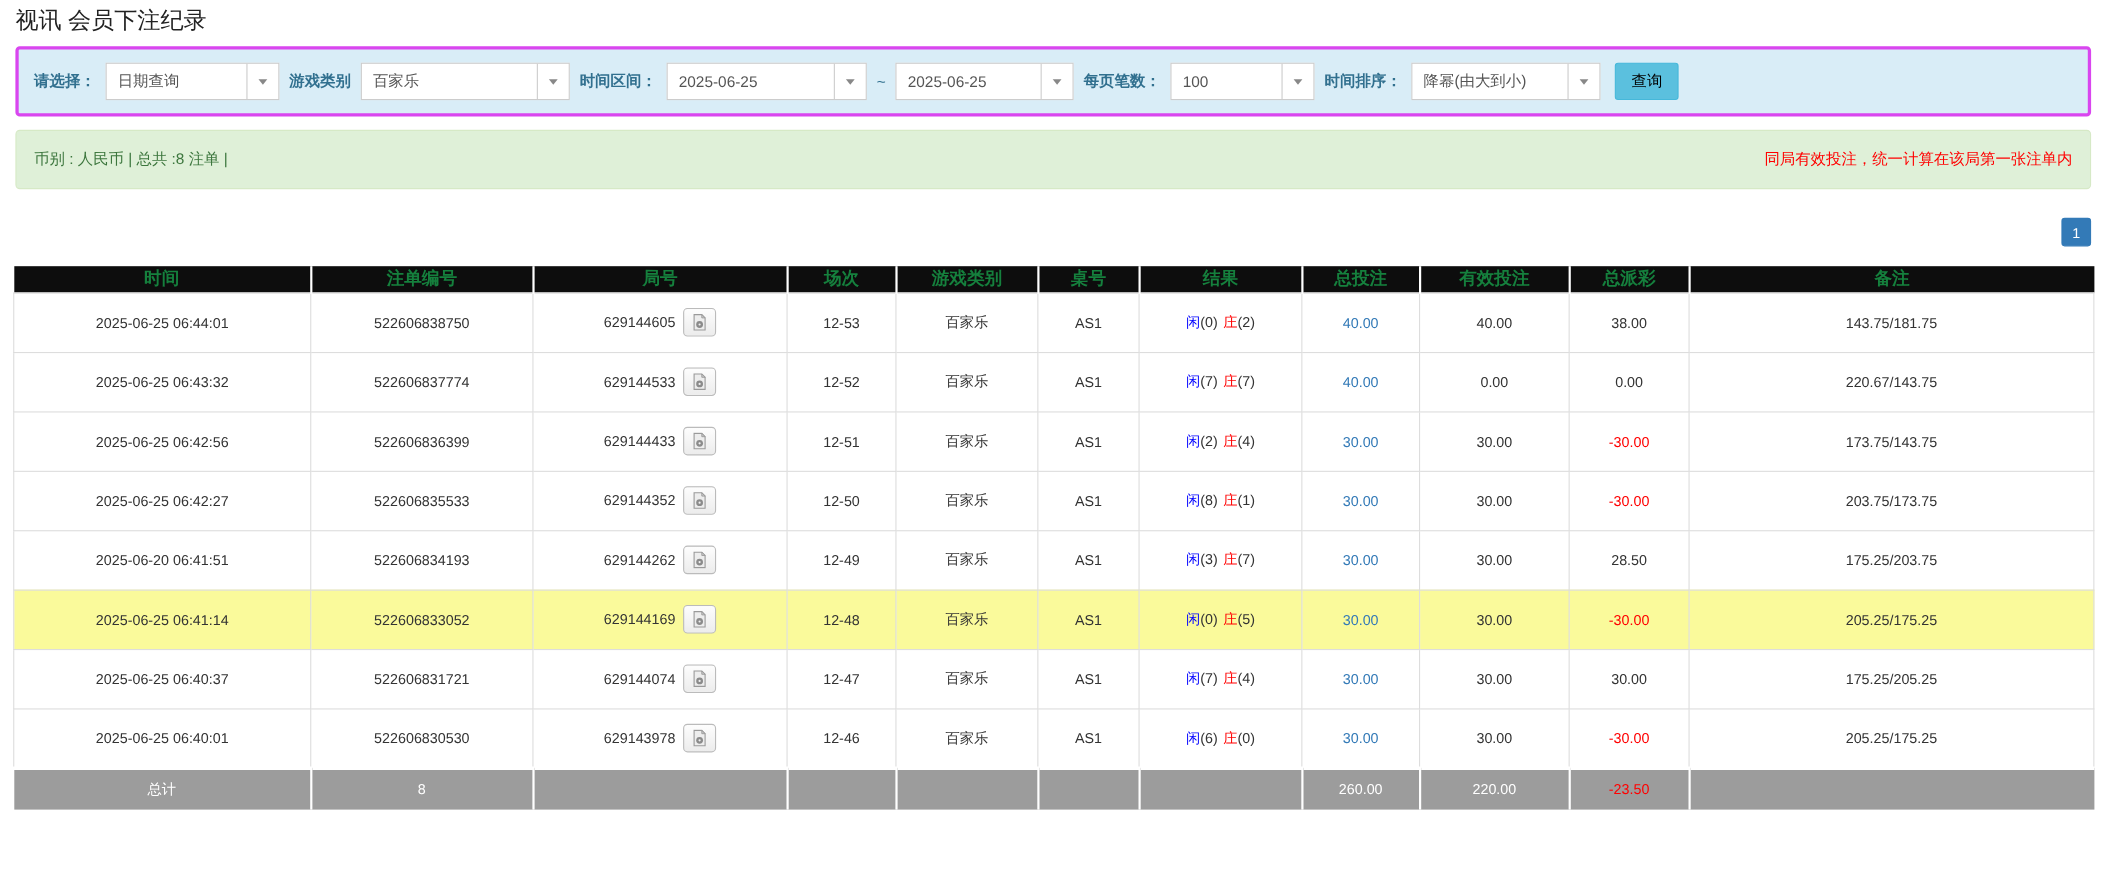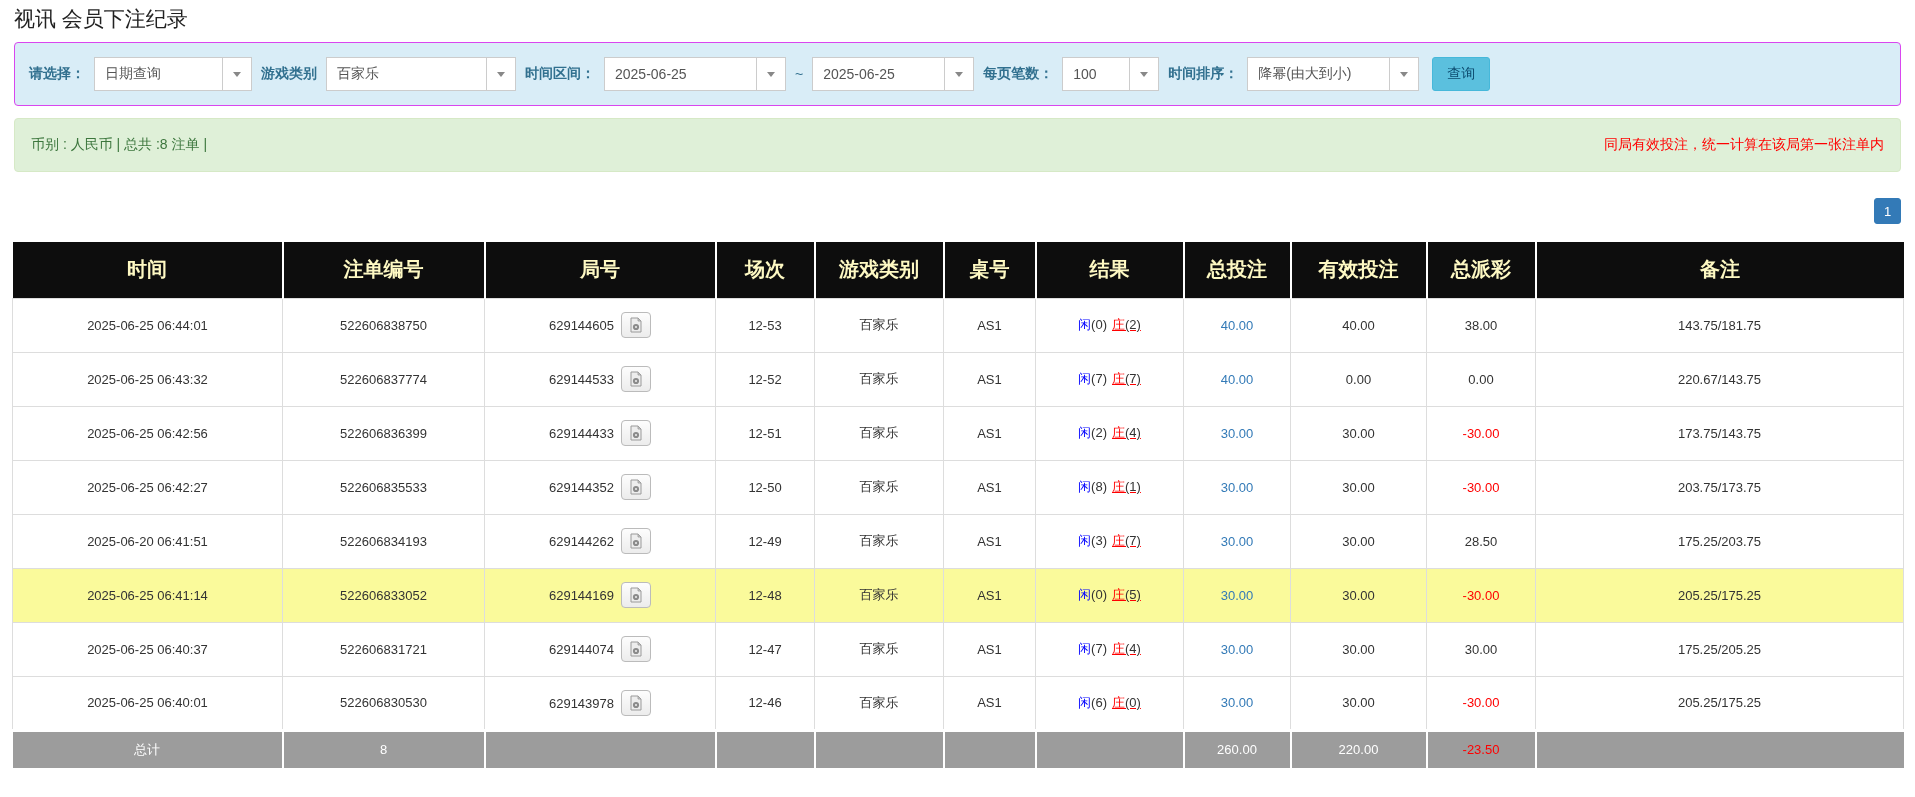--- a/index.html
+++ b/index.html
@@ -5,36 +5,36 @@
   * { box-sizing: border-box; }
   html,body { margin:0; padding:0; }
   body {
     width:1915px; height:797px; overflow:hidden; background:#fff;
     font-family:"Liberation Sans","DejaVu Sans",sans-serif; color:#333;
   }
   .page-title { margin:6px 0 0 14px; font-size:21px; font-weight:500; color:#222; line-height:26px; }
 
   
   .filter-bar {
-    margin:10px 14px 0 14px; height:64px; background:#d9edf7; border:1px solid #d946ef;
+    margin:10px 14px 0 14px; height:64px; background:#d9edf7; border:3px solid #d946ef;
     border-radius:4px; display:flex; align-items:center; padding:0 14px; gap:9px;
   }
   .flabel { color:#31708f; font-weight:bold; font-size:14px; white-space:nowrap; }
   .select {
     background:#fff; border:1px solid #ccc; border-radius:0; height:34px;
     display:flex; align-items:stretch; cursor:pointer;
   }
   .sel-text { flex:1; display:flex; align-items:center; padding:0 10px; font-size:14px; color:#555; white-space:nowrap; overflow:hidden; }
   .caret-box { width:29px; border-left:1px solid #ccc; display:flex; align-items:center; justify-content:center; }
   .caret { width:0; height:0; border-left:4px solid transparent; border-right:4px solid transparent; border-top:5px solid #888; }
   .w-query{width:158px;} .w-game{width:190px;} .w-date1{width:182px;} .w-date2{width:162px;}
-  .w-pp{width:97px;} .w-sort{width:172px;}
+  .w-pp{width:131px;} .w-sort{width:172px;}
   .tilde { color:#31708f; font-size:14px; }
   .btn-search {
-    margin-left:4px; background:#5bc0de; border:1px solid #46b8da; color:#0c4a6e;
+    margin-left:4px; background:#5bc0de; border:1px solid #46b8da; color:#000000;
     font-size:14px; padding:7px 14px; border-radius:3px; cursor:pointer;
     font-family:inherit;
   }
 
   
   .summary-bar {
     margin:12px 14px 0 14px; background:#dff0d8; border:1px solid #d6e9c6; border-radius:4px;
     padding:17px 16px; display:flex; justify-content:space-between; align-items:center; font-size:14px;
   }
   .sum-left { color:#3c763d; }
@@ -44,38 +44,38 @@
   .pagination { margin:26px 14px 0 14px; display:flex; justify-content:flex-end; }
   .page-btn {
     min-width:27px; height:26px; background:#337ab7; border:1px solid #337ab7; color:#fff;
     border-radius:3px; display:flex; align-items:center; justify-content:center;
     font-size:13px; cursor:pointer;
   }
 
   
   table.records { margin:18px 12px 0 12px; width:1891px; border-collapse:collapse; table-layout:fixed; font-size:13px; }
   thead th {
-    background:#0d0d0d; color:#fef9c3; font-weight:bold; font-size:20px; height:56px;
+    background:#0d0d0d; color:#15803d; font-weight:bold; font-size:16px; height:24px;
     text-align:center; padding:0 4px;
   }
   thead th + th { border-left:2px solid #fff; }
   tbody.data-body td {
     height:54px; border:1px solid #ddd; text-align:center; padding:0 4px;
     background:#fff; color:#333;
   }
   tr.highlight td { background:#fafa9b; }
   .round-cell .round-num { vertical-align:middle; }
   .video-btn {
     display:inline-flex; align-items:center; justify-content:center; vertical-align:middle;
     width:30px; height:26px; margin-left:7px; border:1px solid #bbb; border-radius:4px;
     background:linear-gradient(#fdfdfd,#ececec); cursor:pointer; padding:0;
   }
   .res-player { color:#0000ff; margin-right:5px; }
   .res-player .num, .res-banker .num { color:#333; }
-  .res-banker { color:#ff0000;text-decoration:underline; }
+  .res-banker { color:#ff0000; }
   a.bet-link { color:#337ab7; text-decoration:none; cursor:pointer; }
   .payout.neg { color:#ff0000; }
 
   tbody.foot-body td {
     height:38px; background:#9c9c9c; color:#fff; text-align:center; font-size:13px;
     border-top:3px solid #fff; padding:0 4px;
   }
   tbody.foot-body td + td { border-left:2px solid #fff; }
   tbody.foot-body .payout.neg { color:#ff0000; }
 </style>

